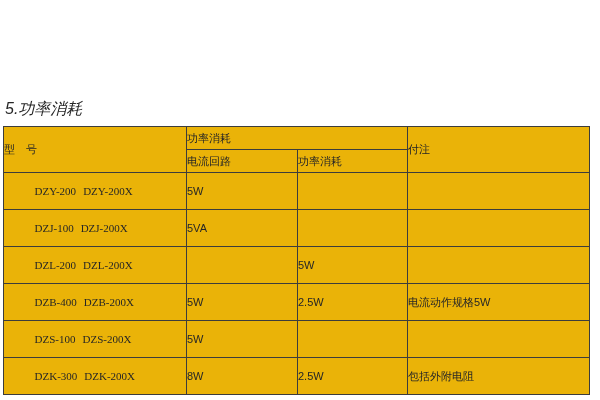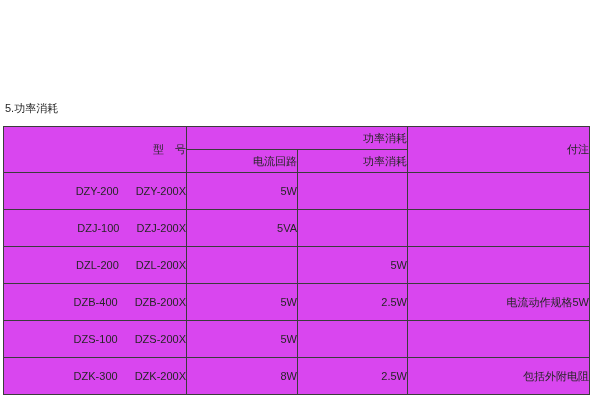--- a/index.html
+++ b/index.html
@@ -13,55 +13,57 @@
     height: 400px;
     background: #ffffff;
     font-family: "Liberation Sans", "DejaVu Sans", sans-serif;
     color: #222222;
     overflow: hidden;
   }
   .section-heading {
     position: absolute;
     left: 5px;
     top: 101px;
-    font-size: 11px;
+    font-size: 16px;
     line-height: 15px;
     color: #262626;
     white-space: pre;
+    font-style: italic;
   }
   table.spec-table {
     position: absolute;
     left: 3px;
     top: 126px;
     width: 586px;
     border-collapse: collapse;
     table-layout: fixed;
   }
   .spec-table th, .spec-table td {
     border: 1px solid #3c3c3c;
     font-size: 11px;
     font-weight: normal;
     color: #262626;
-    text-align: right;
+    text-align: left;
     vertical-align: middle;
     padding: 0;
     overflow: hidden;
     white-space: pre;
-    background: #d946ef;
+    background: #eab308;
   }
   .spec-table .hrow th { height: 22px; }
   .spec-table .drow td { height: 21px; }
   col.c-model   { width: 183px; }
   col.c-voltage { width: 111px; }
   col.c-current { width: 110px; }
   col.c-notes   { width: 182px; }
   .model-pair {
     display: inline-flex;
-    gap: 17px;
+    gap: 7px;
     justify-content: center;
+    font-family: Liberation Serif, serif;
   }
 </style>
 </head>
 <body>
 
 <div class="page">
 
   <div class="section-heading">5.功率消耗</div>
 
   <table class="spec-table">

